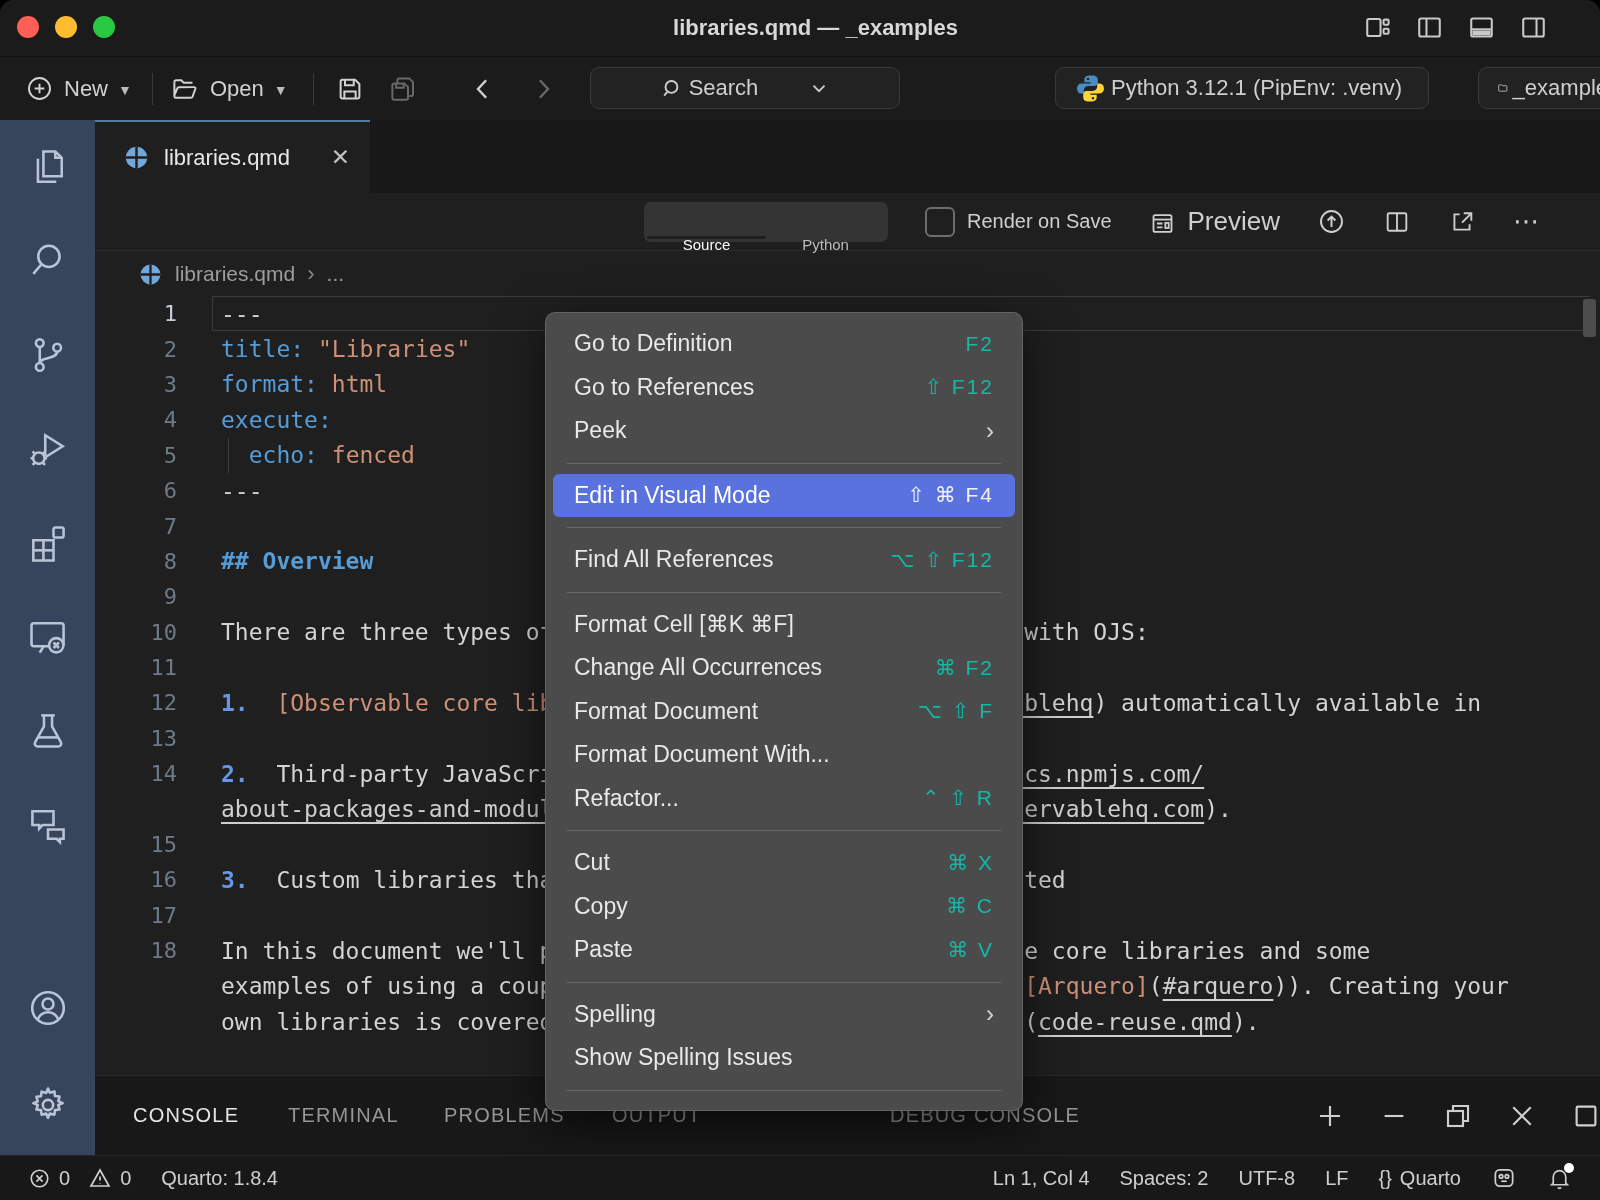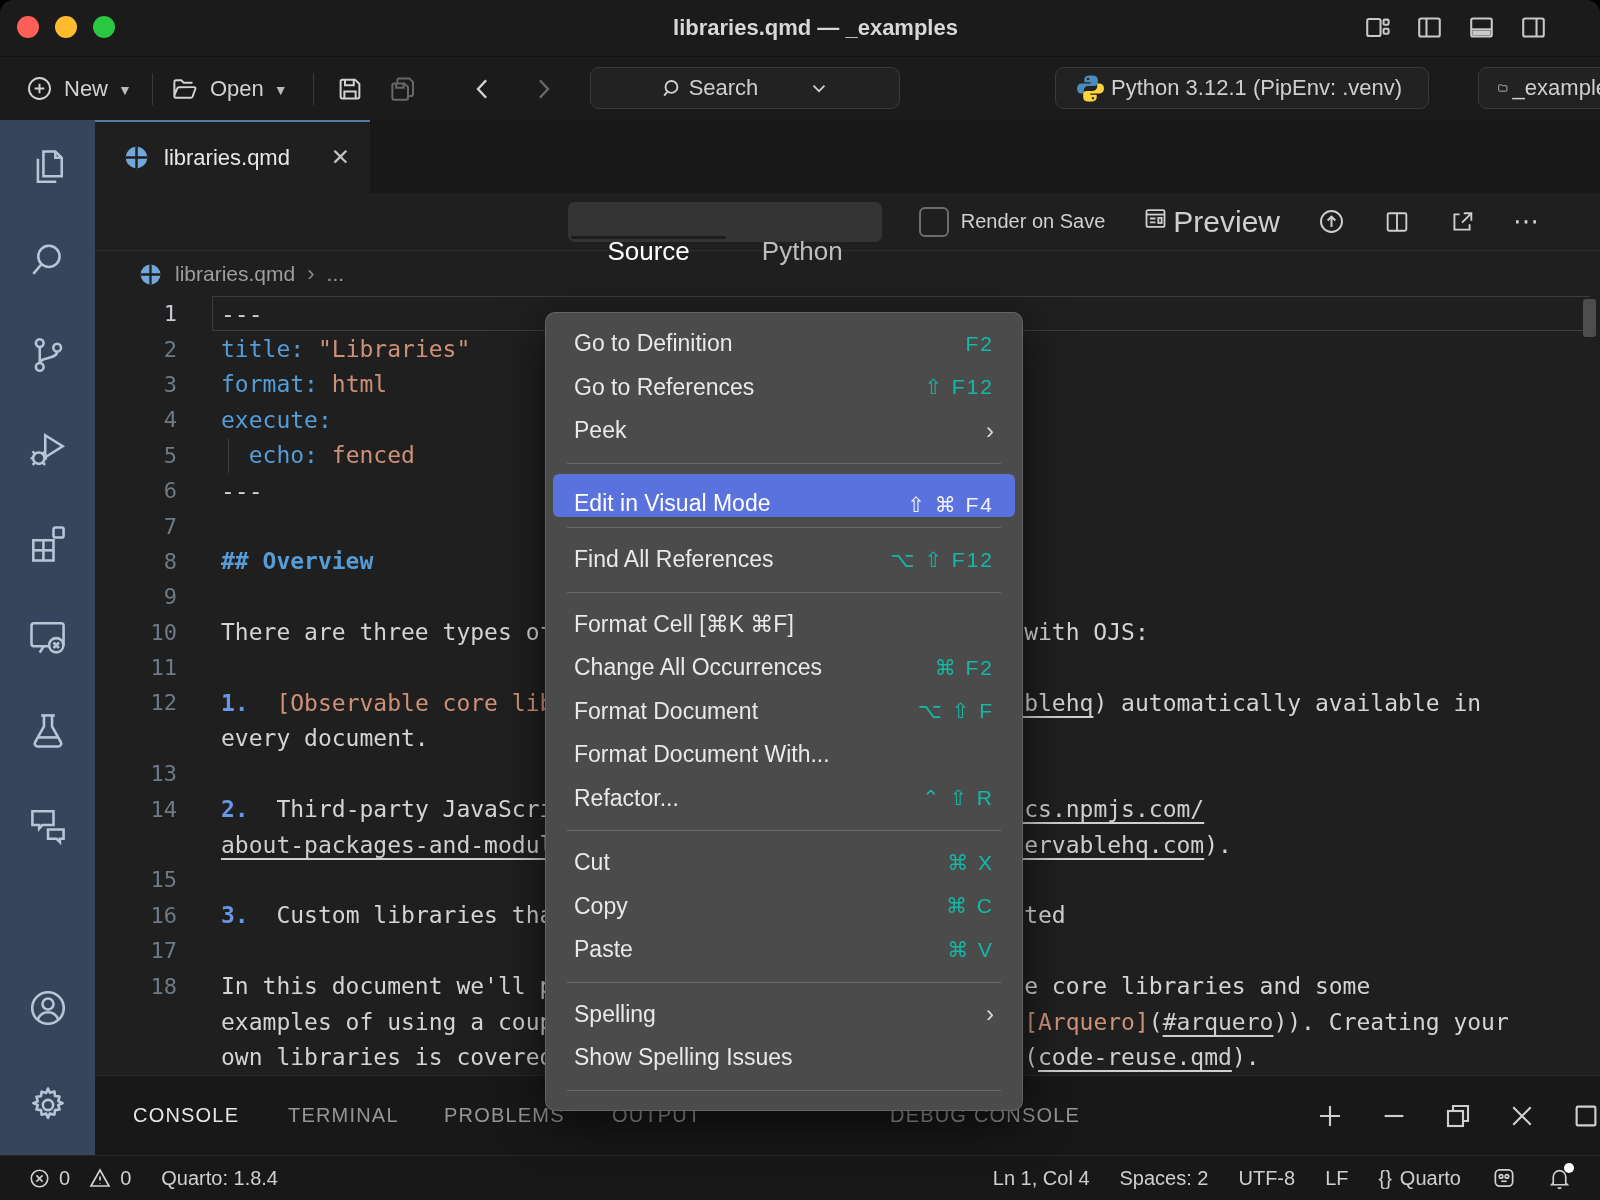--- a/index.html
+++ b/index.html
@@ -29,25 +29,25 @@
   
   .tabstrip{position:absolute;left:95px;top:120px;width:1505px;height:73px;background:#181818;}
   .tab{position:absolute;left:0;top:0;width:275px;height:73px;background:#1f1f1f;border-top:2.5px solid #56799f;
     display:flex;align-items:center;gap:14px;padding:0 20px 0 28px;box-sizing:border-box;}
   .tab-label{font-size:22px;color:#e8e8e8;flex:1}
   .tab-close{color:#c2c2c2;font-size:23px}
   
   .edheader{position:absolute;left:95px;top:193px;width:1505px;height:58px;background:#1f1f1f;border-bottom:1px solid #2b2b2b;
     display:flex;align-items:center;justify-content:flex-end;gap:37px;padding-right:58px;box-sizing:border-box;}
   .seg{display:flex;background:#343434;border-radius:7px;padding:3px;height:40px;box-sizing:border-box;}
-  .seg button{border:0;background:transparent;color:#bdbdbd;font-size:26px;font-family:inherit;padding:0 36px;border-radius:5px;margin-top:31px;}
+  .seg button{border:0;background:transparent;color:#bdbdbd;font-size:15px;font-family:inherit;padding:0 36px;border-radius:5px;margin-top:31px;}
   .seg button.on{background:#1e1e1e;color:#fff;}
   .chk-group{display:flex;align-items:center;gap:12px;color:#cfcfcf;font-size:20px;}
   .checkbox{width:26px;height:26px;border:2px solid #6d6d6d;border-radius:6px;background:transparent;}
-  .ed-act{display:flex;align-items:flex-start;gap:4px;color:#cfcfcf;font-size:30px;}
+  .ed-act{display:flex;align-items:flex-end;gap:12px;color:#cfcfcf;font-size:26px;}
   .icbtn{color:#cfcfcf}
   .ellipsis{font-size:26px;letter-spacing:3px;color:#cfcfcf}
   
   .breadcrumb{position:absolute;left:95px;top:252px;width:1505px;height:44px;display:flex;align-items:center;gap:12px;
     padding-left:43px;box-sizing:border-box;font-size:21px;color:#9d9d9d;}
   .bc-sep{color:#8a8a8a;font-size:22px}
   
   .code{position:absolute;left:95px;top:296px;width:1505px;height:779px;font-family:"DejaVu Sans Mono",monospace;
     font-size:23px;overflow:hidden;}
   .crow{position:relative;height:35.4px;display:flex;align-items:center;white-space:pre;}
@@ -77,21 +77,21 @@
   .sb-item{display:flex;align-items:center;gap:8px;}
   .bell-wrap{position:relative}
   .bell-dot{position:absolute;right:-2px;top:-3px;width:10px;height:10px;border-radius:50%;background:#fff;}
   
   .menu{position:absolute;left:545px;top:312px;width:478px;background:#4b4b4b;border:1px solid rgba(255,255,255,.14);
     border-radius:10px;box-shadow:0 14px 46px rgba(0,0,0,.6);padding:9px 0;box-sizing:border-box;z-index:50;}
   .menu-item{height:43.5px;margin:0 7px;padding:0 21px;border-radius:6px;display:flex;align-items:center;
     justify-content:space-between;font-size:23px;color:#e9e9e9;}
   .menu-item .sc{color:#14b8a6;font-size:21px;letter-spacing:2px;}
   .menu-item .chev{color:#d6d6d6;font-size:24px;}
-  .menu-item.hl{background:#5a72dd;color:#fff;align-items:flex-end;}
+  .menu-item.hl{background:#5a72dd;color:#fff;}
   .menu-item.hl .sc{color:#f2f3ff}
   .menu-sep{height:1px;background:rgba(255,255,255,.17);margin:10px 21px;}
 </style>
 </head>
 <body>
 
 <div class="window">
 
   <div class="titlebar">
     <span class="tl red"></span>
@@ -338,21 +338,20 @@
       <div class="crow"><span class="ln">3</span><span class="cline"><span class="tk-k">format</span><span class="tk-k">:</span><span class="tk-p"> </span><span class="tk-s">html</span></span></div>
       <div class="crow"><span class="ln">4</span><span class="cline"><span class="tk-k">execute</span><span class="tk-k">:</span></span></div>
       <div class="crow guide"><span class="ln">5</span><span class="cline"><span class="tk-p">  </span><span class="tk-k">echo</span><span class="tk-k">:</span><span class="tk-p"> </span><span class="tk-s">fenced</span></span></div>
       <div class="crow"><span class="ln">6</span><span class="cline"><span class="tk-p">---</span></span></div>
       <div class="crow"><span class="ln">7</span><span class="cline"></span></div>
       <div class="crow"><span class="ln">8</span><span class="cline"><span class="tk-h">## Overview</span></span></div>
       <div class="crow"><span class="ln">9</span><span class="cline"></span></div>
       <div class="crow"><span class="ln">10</span><span class="cline"><span class="tk-p">There are three types of JavaScript libraries you can use with OJS:</span></span></div>
       <div class="crow"><span class="ln">11</span><span class="cline"></span></div>
       <div class="crow"><span class="ln">12</span><span class="cline"><span class="tk-n">1.</span><span class="tk-p">  </span><span class="tk-s">[Observable core libraries]</span><span class="tk-p">(</span><span class="tk-u">https://github.com/observablehq</span><span class="tk-p">)</span><span class="tk-p"> automatically available in</span></span></div>
-      <div class="crow"><span class="ln"></span><span class="cline"><span class="tk-p">every document.</span></span></div>
       <div class="crow"><span class="ln">13</span><span class="cline"></span></div>
       <div class="crow"><span class="ln">14</span><span class="cline"><span class="tk-n">2.</span><span class="tk-p">  </span><span class="tk-p">Third-party JavaScript libraries from </span><span class="tk-s">[npm]</span><span class="tk-p">(</span><span class="tk-u">https://docs.npmjs.com/</span></span></div>
       <div class="crow"><span class="ln"></span><span class="cline"><span class="tk-u">about-packages-and-modules</span><span class="tk-p">) and </span><span class="tk-s">[ObservableHQ]</span><span class="tk-p">(</span><span class="tk-u">https://observablehq.com</span><span class="tk-p">).</span></span></div>
       <div class="crow"><span class="ln">15</span><span class="cline"></span></div>
       <div class="crow"><span class="ln">16</span><span class="cline"><span class="tk-n">3.</span><span class="tk-p">  </span><span class="tk-p">Custom libraries that you or your colleagues have created</span></span></div>
       <div class="crow"><span class="ln">17</span><span class="cline"></span></div>
       <div class="crow"><span class="ln">18</span><span class="cline"><span class="tk-p">In this document we'll provide a high-level overview of the core libraries and some</span></span></div>
       <div class="crow"><span class="ln"></span><span class="cline"><span class="tk-p">examples of using a couple of third-party libraries (e.g. </span><span class="tk-s">[Arquero]</span><span class="tk-p">(</span><span class="tk-u">#arquero</span><span class="tk-p">)). Creating your</span></span></div>
       <div class="crow"><span class="ln"></span><span class="cline"><span class="tk-p">own libraries is covered in </span><span class="tk-s">[Code Reuse]</span><span class="tk-p">                  </span><span class="tk-p">(</span><span class="tk-u">code-reuse.qmd</span><span class="tk-p">).</span></span></div>
     </div>

